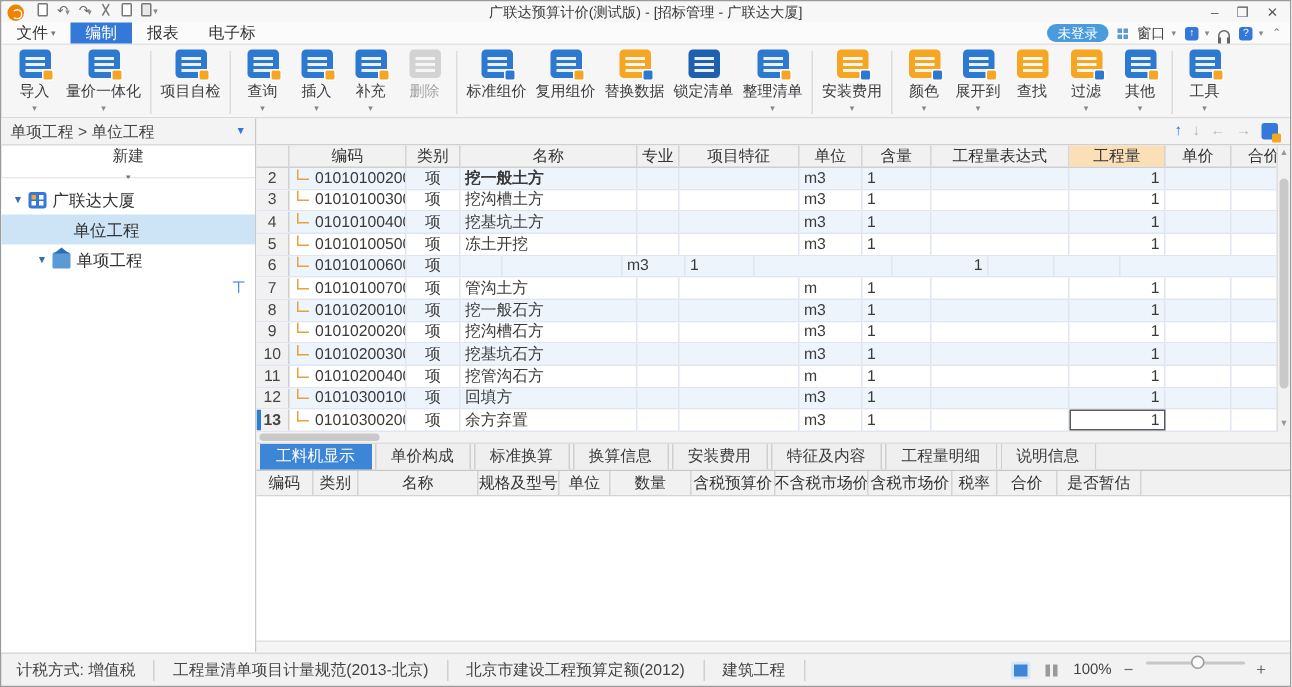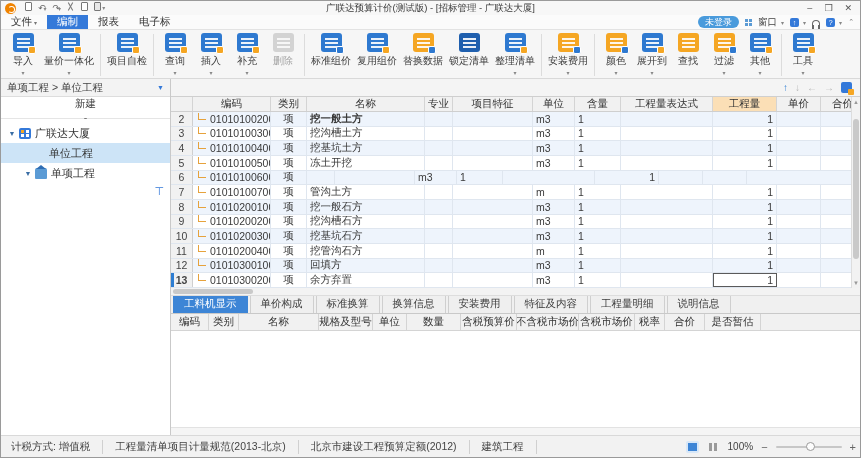--- a/index.html
+++ b/index.html
@@ -103,21 +103,21 @@
   .btab { padding:2px 10px; font-size:10.5px; color:#3c3c3c; border:1px solid #cfcfcf; border-bottom:none; background:#efefef; margin-right:2px; border-radius:2px 2px 0 0; }
   .btab.active { background:#3d85d6; color:#fff; border-color:#3d85d6; }
   .bhead { height:17px; display:flex; background:#f1f1f1; border-bottom:1px solid #d4d4d4; }
   .bbody { flex:1; background:#fff; }
   .bfoot { height:8px; background:#f5f5f5; border-top:1px solid #e2e2e2; }
 
   
   .statusbar { height:22px; background:#f2f2f2; border-top:1px solid #d9d9d9; display:flex; align-items:center; padding:0 8px; flex:0 0 auto; position:relative; }
   .sitem { font-size:10.5px; color:#444; padding:0 12px; border-right:1px solid #d0d0d0; }
   .sitem:first-child { padding-left:2px; }
-  .zoomctl { position:absolute; right:4px; display:flex; align-items:center; gap:8px; }
+  .zoomctl { position:absolute; right:16px; display:flex; gap:8px; }
   .view-ic { width:13px; height:12px; border-radius:2px; display:flex; align-items:center; justify-content:center; }
   .view-ic.on { background:#d7e7f8; }
   .view-ic .bars { width:9px; height:8px; background:#3d85d6; box-shadow:0 0 0 0; position:relative; }
   .view-ic .cols { width:8px; height:8px; border-left:3px solid #9a9a9a; border-right:3px solid #9a9a9a; }
   .zoom-val { font-size:10px; color:#444; }
   .zbtn { font-size:11px; color:#666; }
   .slider { width:66px; height:2px; background:#c7c7c7; border-radius:1px; position:relative; }
   .slider .knob { position:absolute; left:30px; top:-4px; width:9px; height:9px; border-radius:50%; background:#fdfdfd; border:1px solid #9a9a9a; }
 </style>
 </head>

